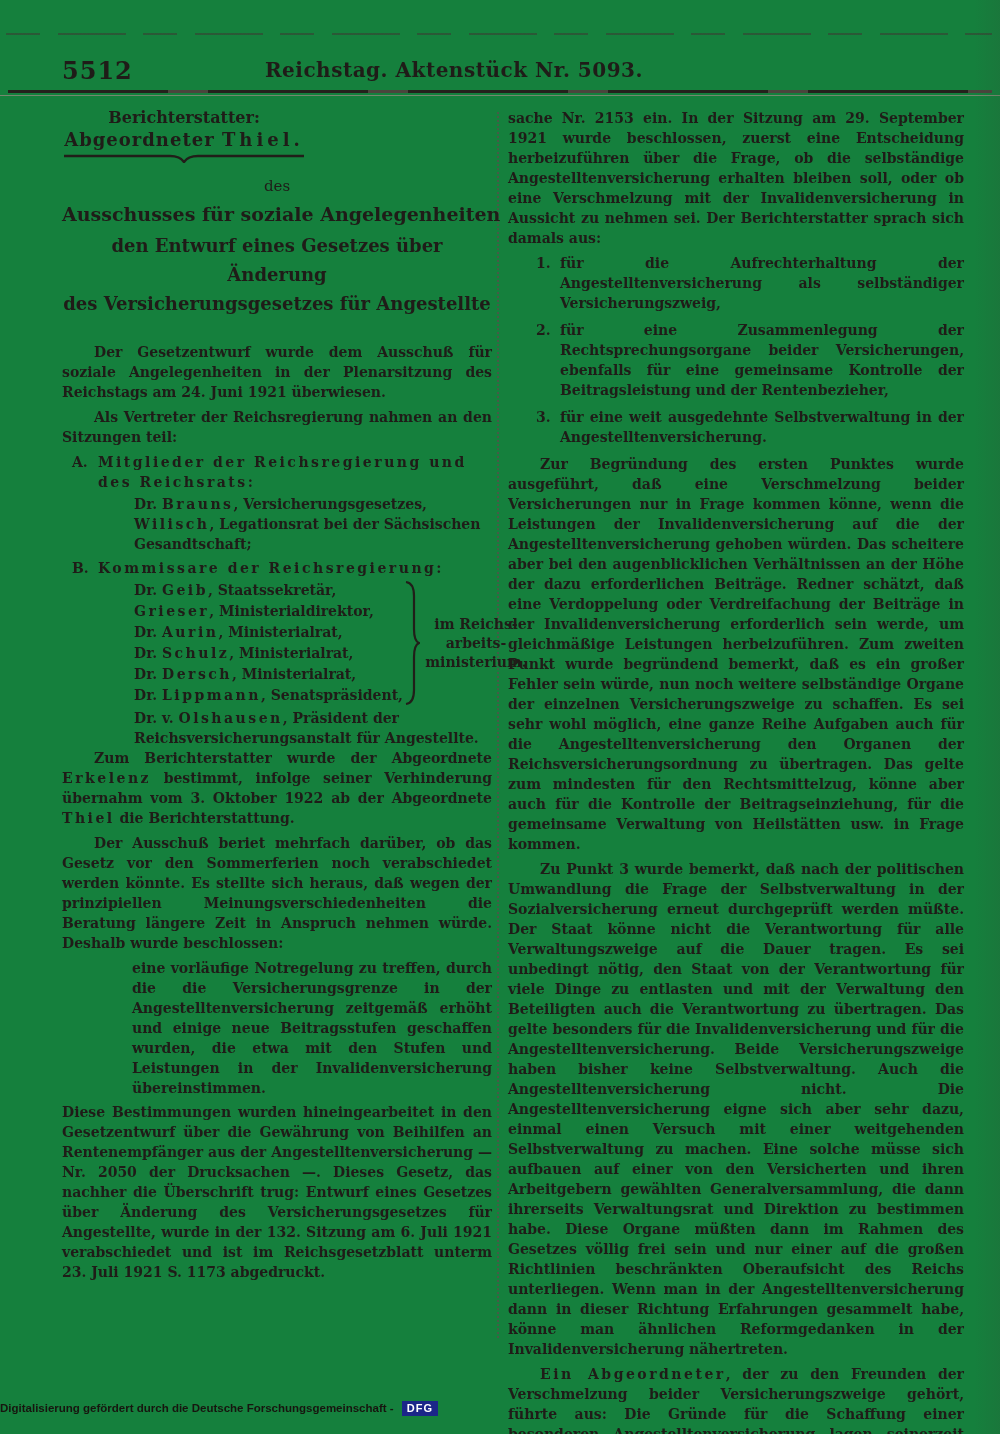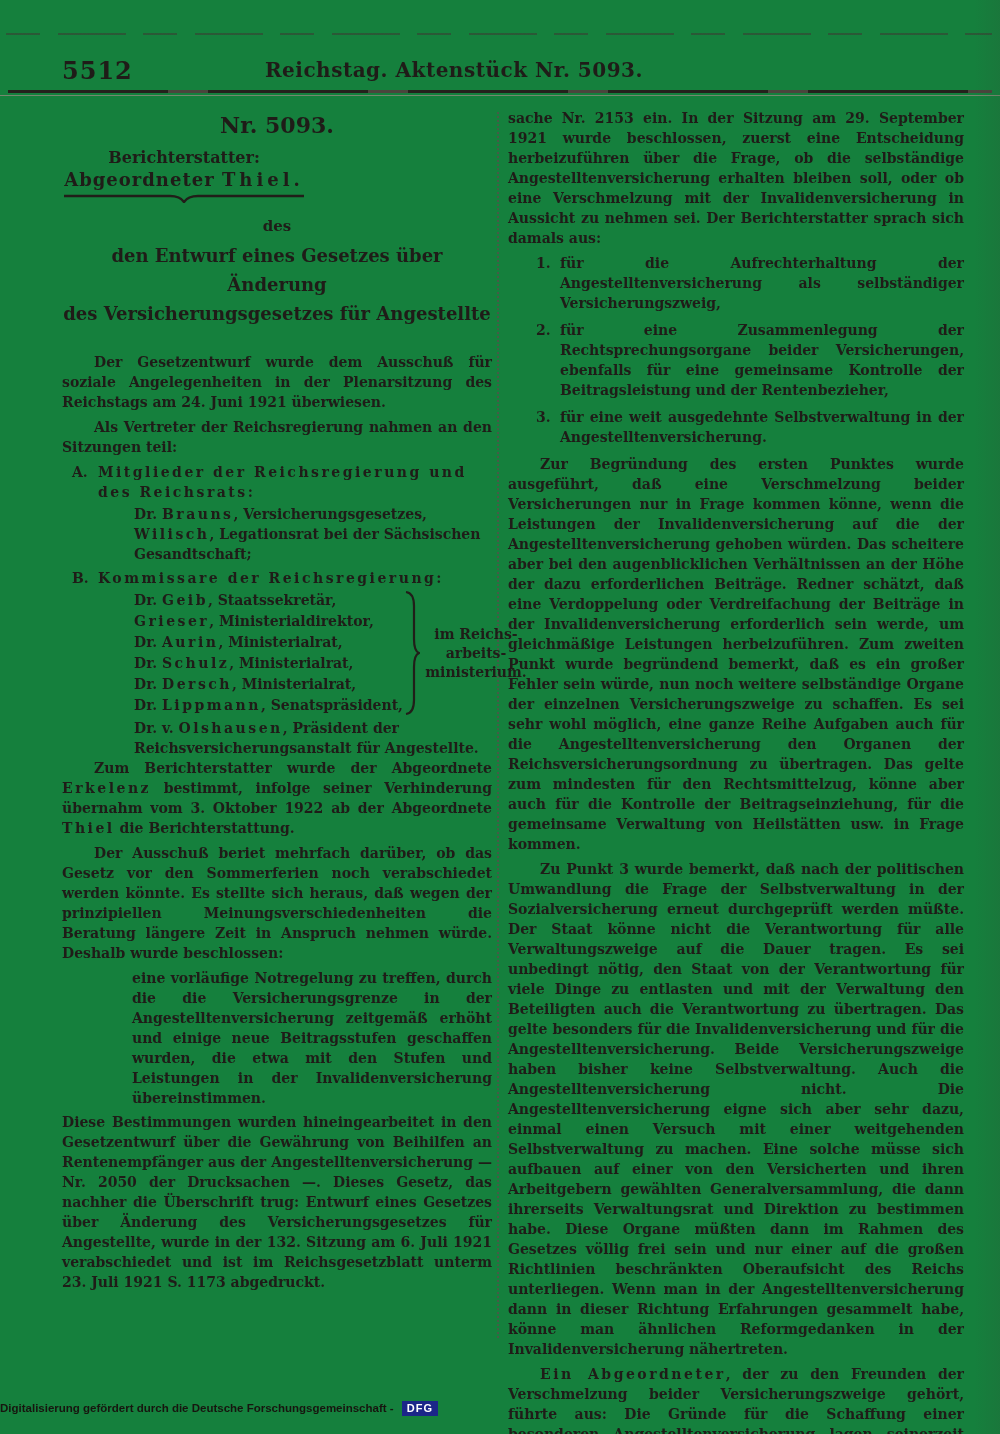--- a/index.html
+++ b/index.html
@@ -44,21 +44,21 @@
 
   
   .doc-number{text-align:center;font-size:22px;font-weight:bold;margin:4px 0 10px;}
   .rapporteur{width:244px;text-align:center;}
   .rapporteur .r-label{font-size:16px;font-weight:bold;}
   .rapporteur .r-name{font-size:18px;font-weight:bold;letter-spacing:1px;margin-top:2px;}
   .rapporteur .r-name .last{letter-spacing:4px;}
   .swash{display:block;margin-top:3px;}
   .title-block{text-align:center;margin-top:14px;}
   .t-main{font-size:33px;font-weight:bold;letter-spacing:13px;text-indent:13px;}
-  .t-des{font-size:15px;font-weight:bold;margin-top:6px;}
+  .t-des{font-size:15px;font-weight:normal;margin-top:6px;}
   .t-committee{font-size:19px;font-weight:bold;white-space:nowrap;margin-top:8px;}
   .t-ueber{font-size:15px;font-weight:bold;margin-top:7px;}
   .t-sub{font-size:18px;font-weight:bold;line-height:29px;margin-top:6px;}
 
   
   .body-text{margin-top:24px;}
   .para{
     margin:0 0 5px 0;
     font-size:14px;font-weight:bold;line-height:20px;
     text-align:justify;
@@ -101,32 +101,32 @@
   <div class="top-artifact"></div>
 
   <div class="page-num">5512</div>
   <div class="header-title">Reichstag.  Aktenstück Nr. 5093.</div>
   <div class="rule-main"></div>
   <div class="rule-faint"></div>
   <div class="col-divider"></div>
 
   <div class="col col-left">
 
-    <div class="doc-number">Nr. 5093.</div>
 
     <div class="rapporteur">
       <div class="r-label">Berichterstatter:</div>
       <div class="r-name"><span>Abgeordneter</span> <span class="last">Thiel.</span></div>
       <svg class="swash" width="244" height="10" viewBox="0 0 244 10">
         <path d="M2 3 L108 3 Q118 3 122 9 Q126 3 136 3 L242 3" fill="none" stroke="#211e19" stroke-width="2.4"></path>
       </svg>
     </div>
 
     <div class="title-block">
       <div class="t-des">des</div>
+      <div class="t-committee">Ausschusses für soziale Angelegenheiten</div>
       <div class="t-sub">
         <div>den Entwurf eines Gesetzes über Änderung</div>
         <div>des Versicherungsgesetzes für Angestellte</div>
       </div>
     </div>
 
     <div class="body-text">
       <p class="para indent">Der Gesetzentwurf wurde dem Ausschuß für soziale Angelegenheiten in der Plenarsitzung des Reichstags am 24. Juni 1921 überwiesen.</p>
       <p class="para indent">Als Vertreter der Reichsregierung nahmen an den Sitzungen teil:</p>
 

